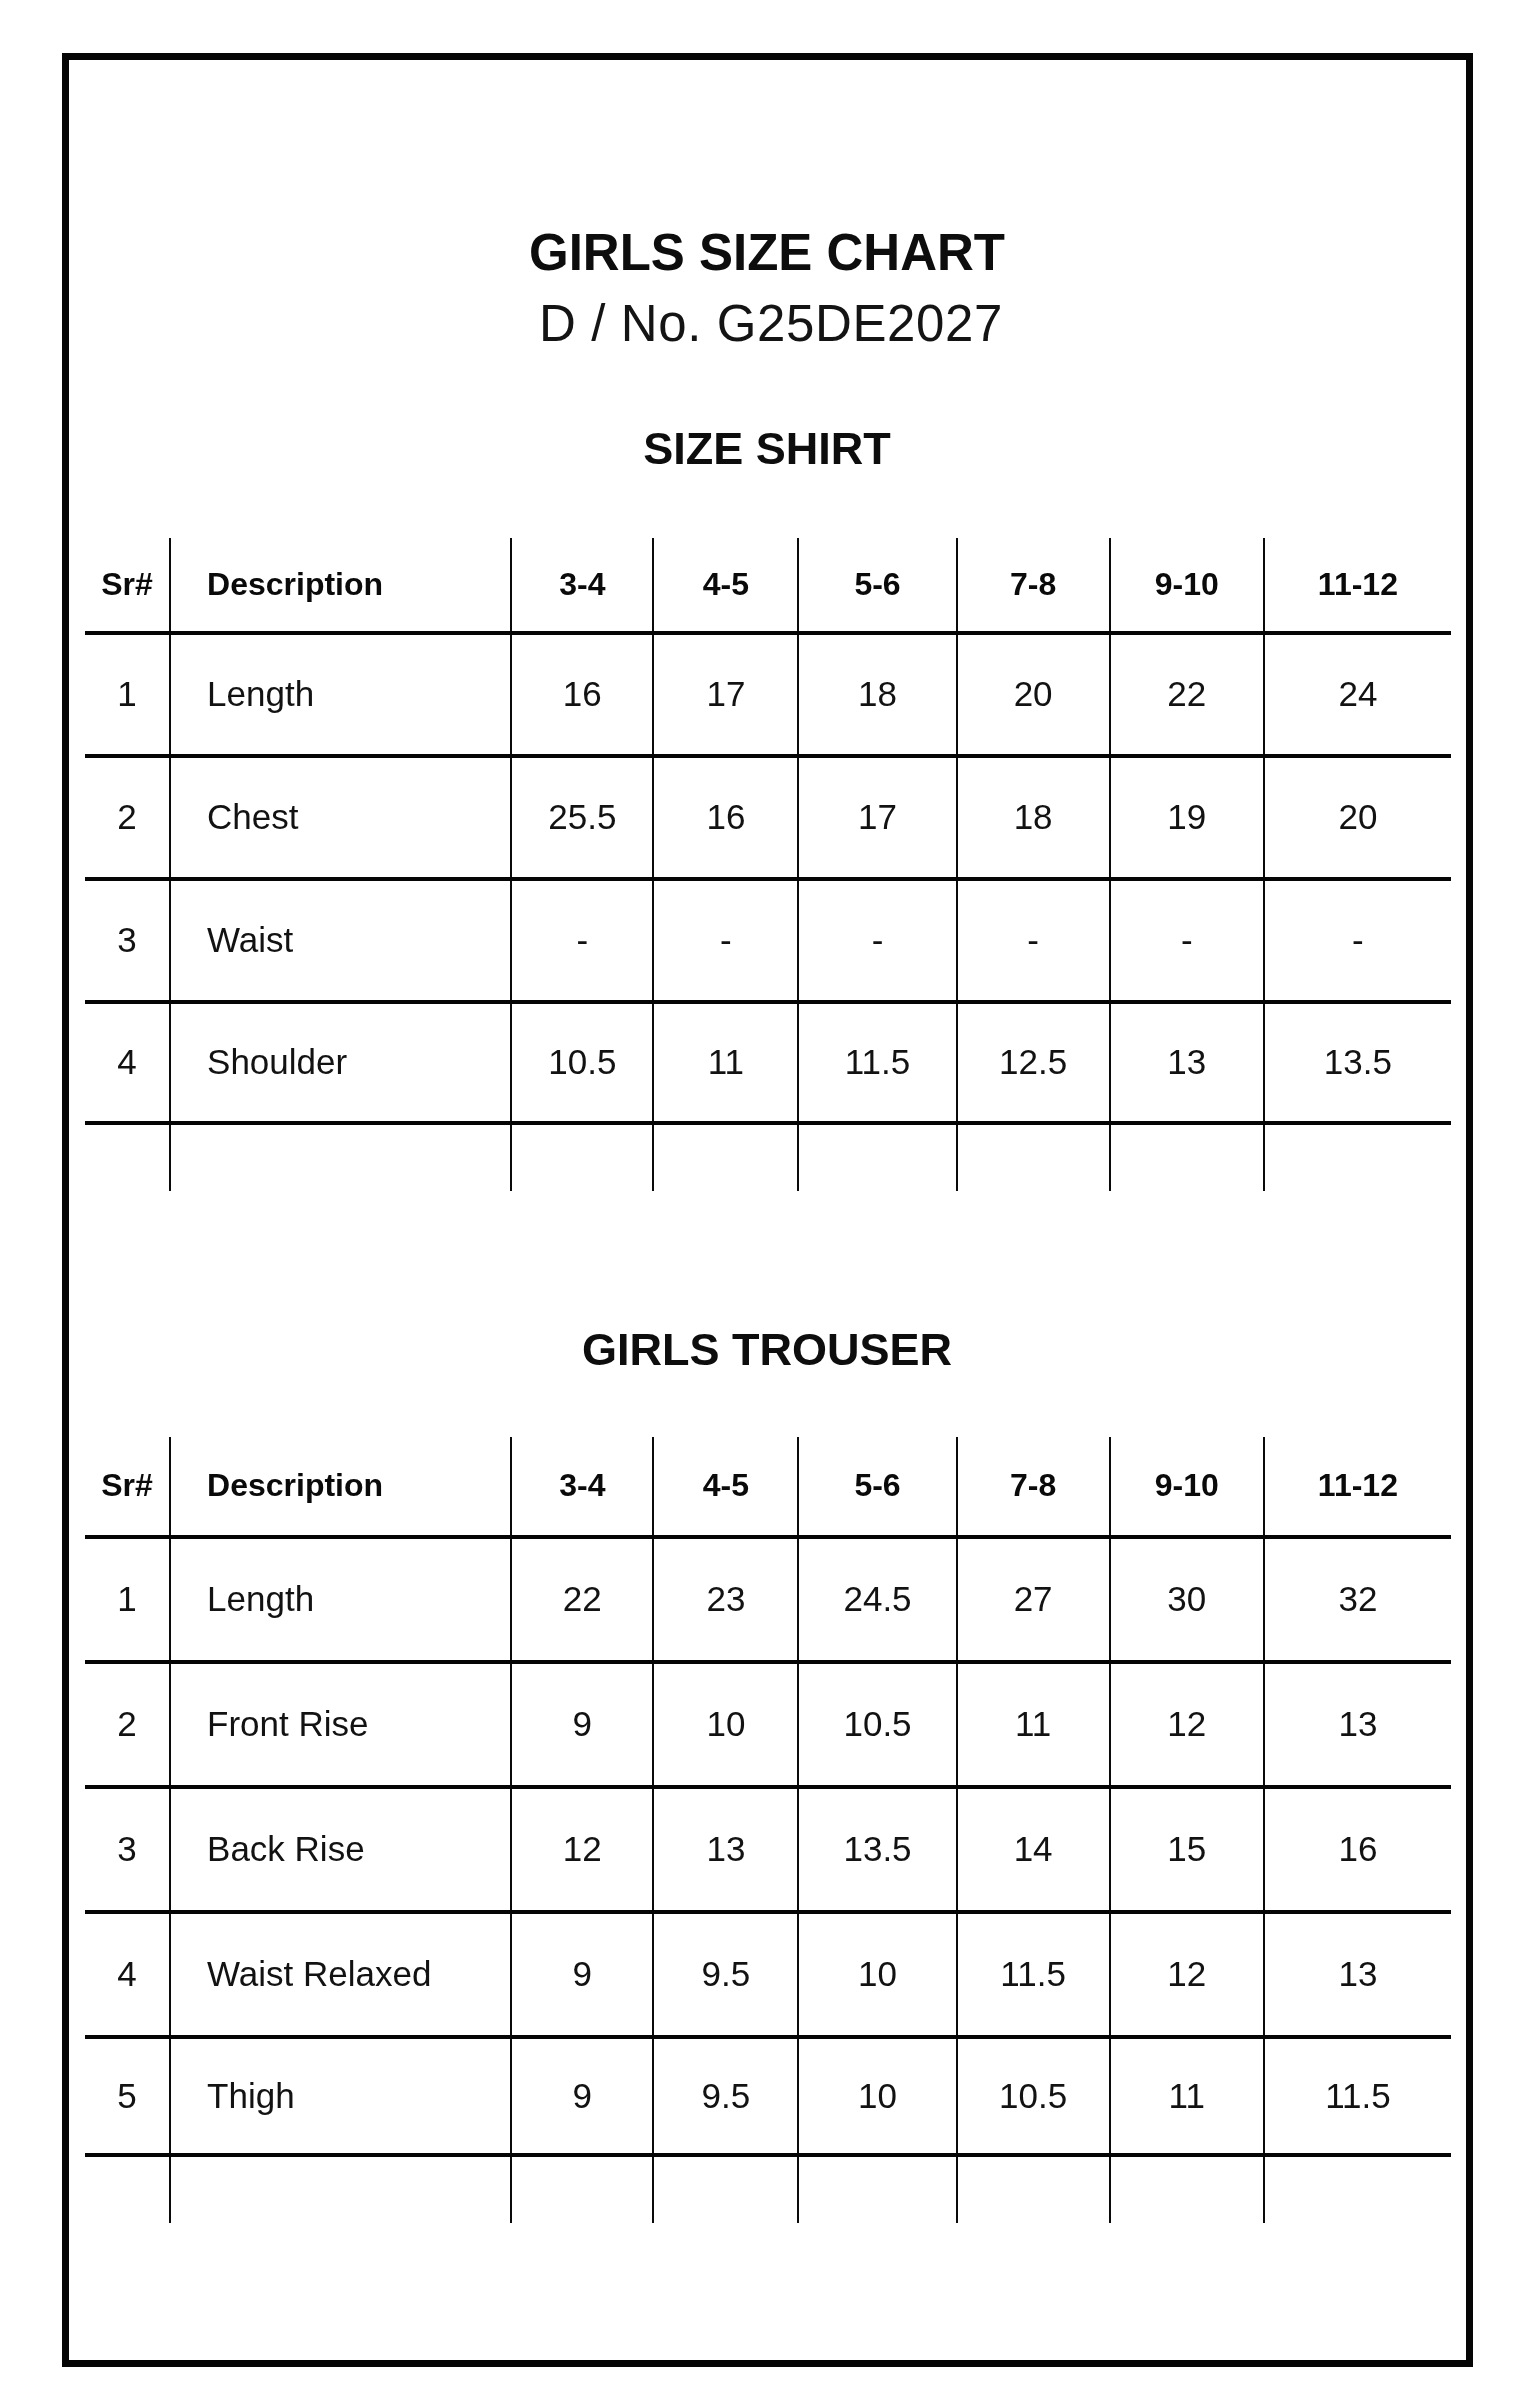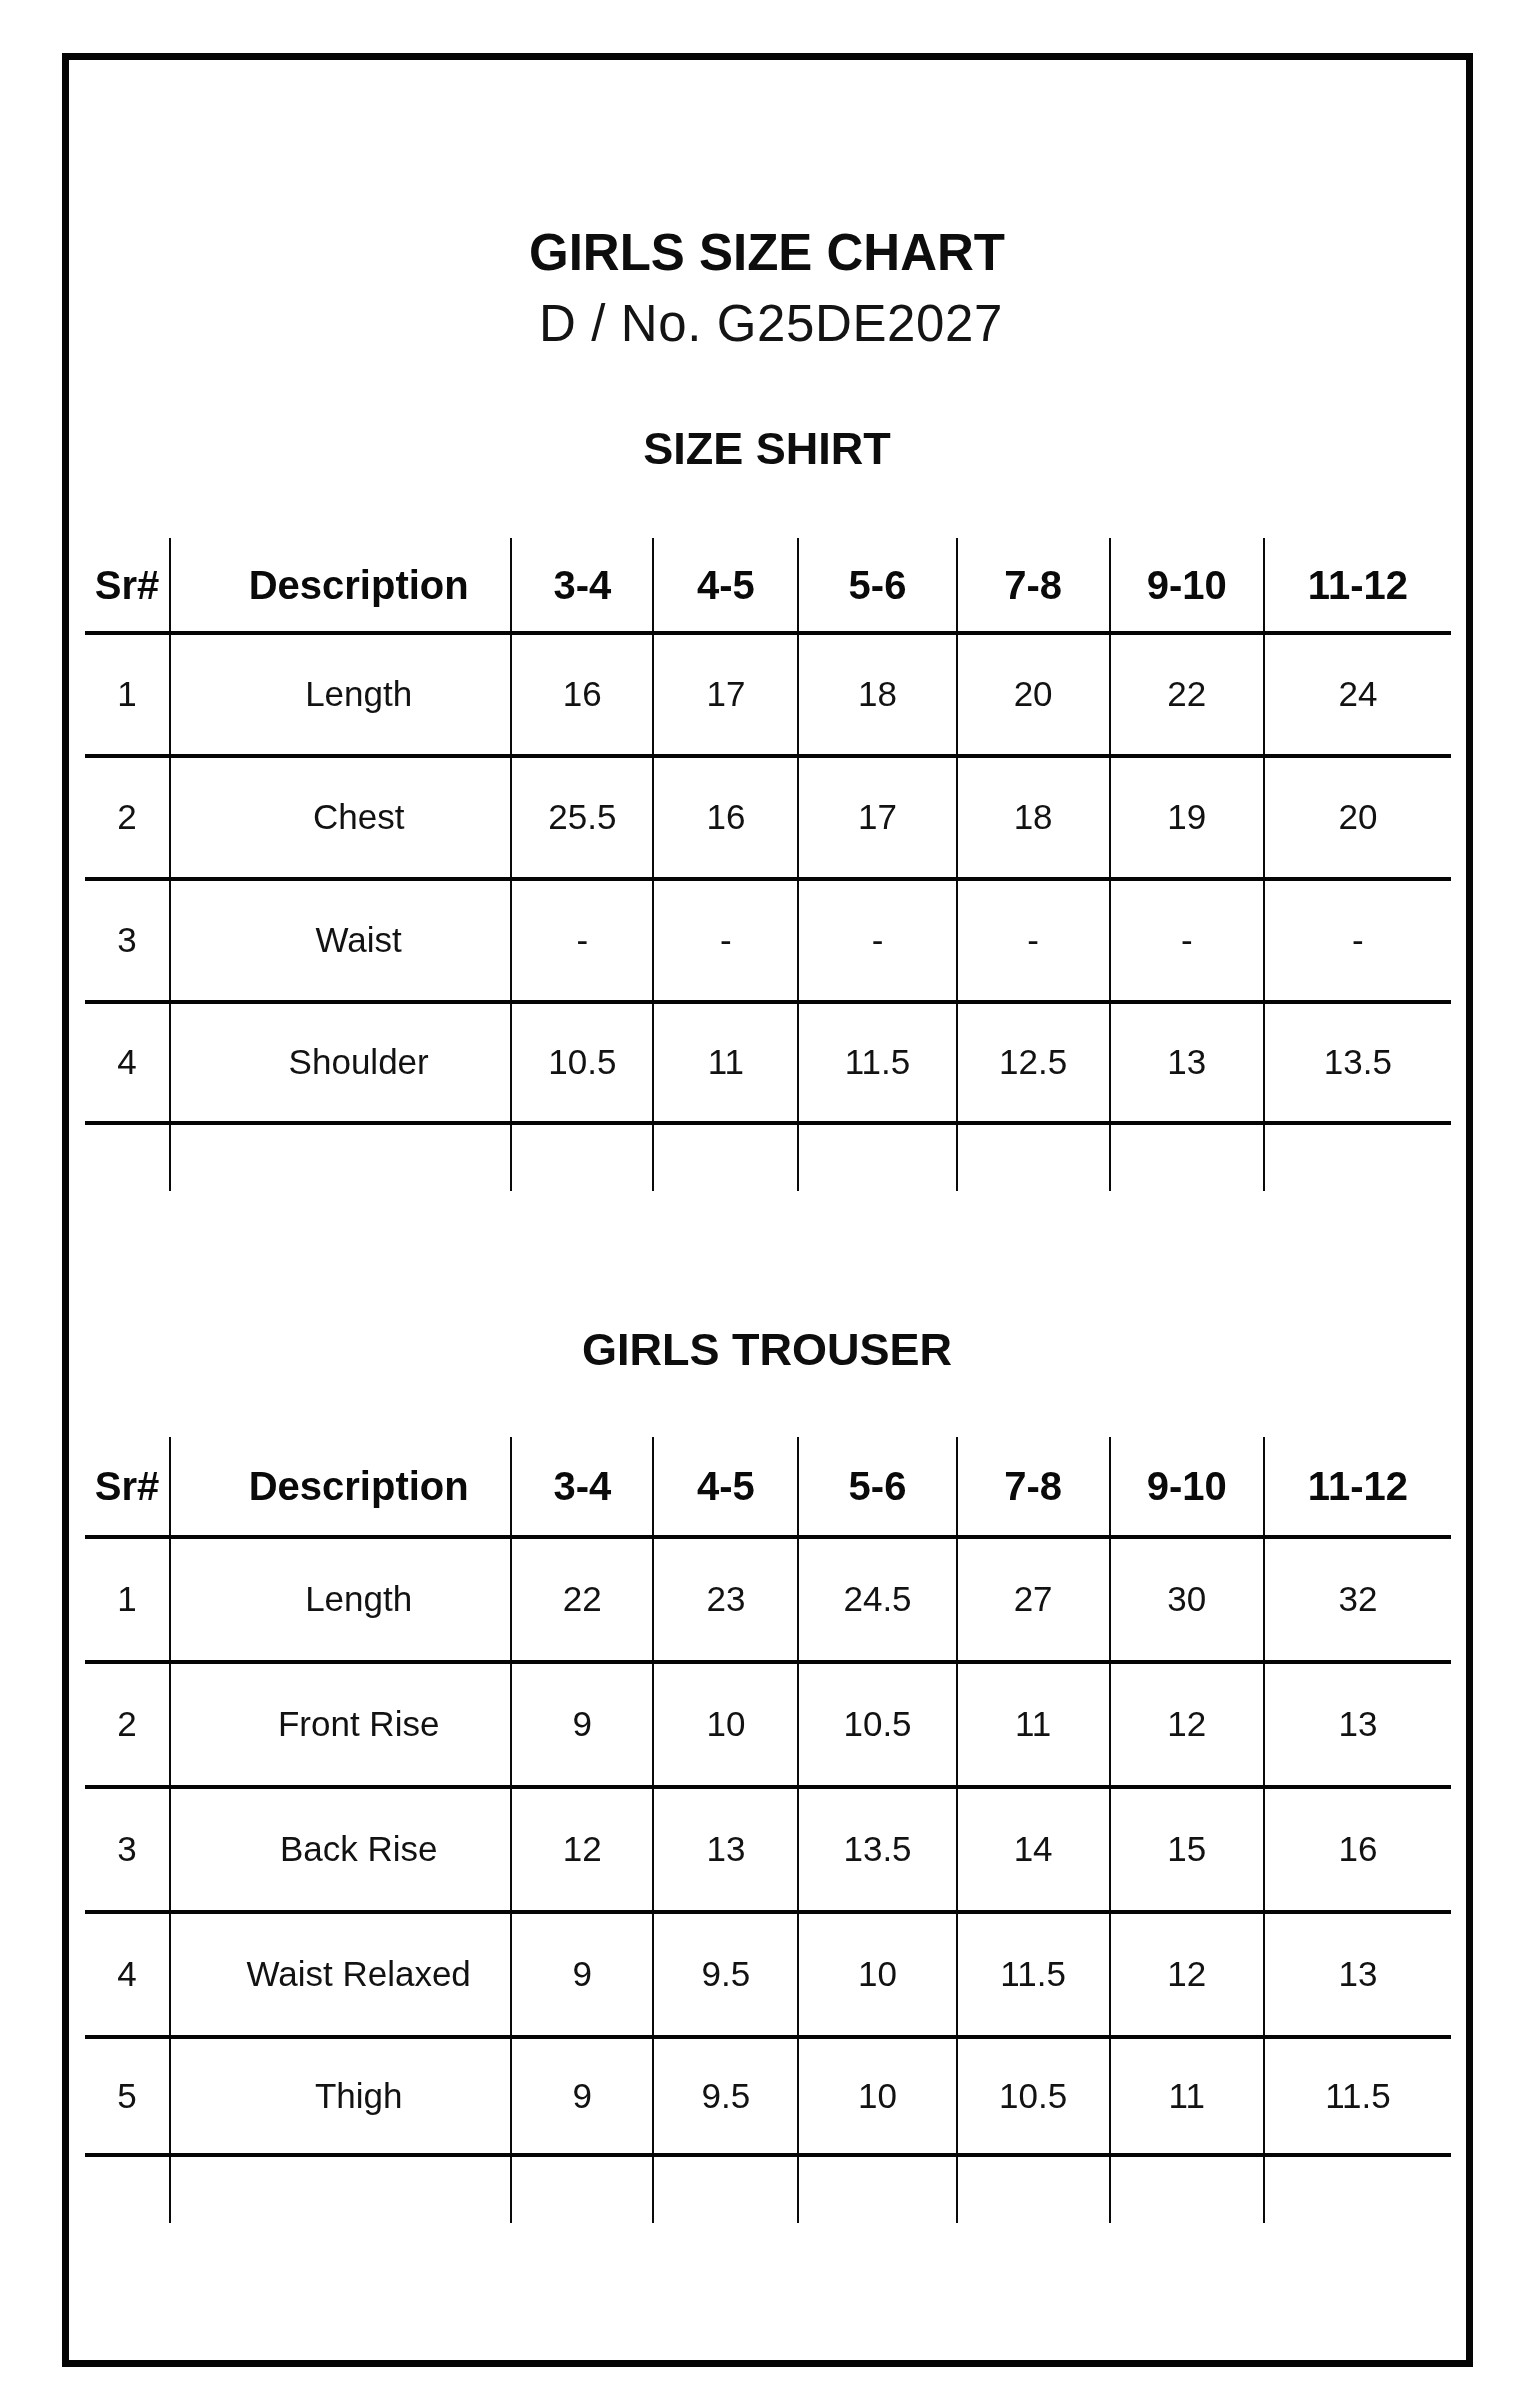--- a/index.html
+++ b/index.html
@@ -31,31 +31,31 @@
     border-collapse:collapse; table-layout:fixed;
   }
   table.size-table.shirt   { top:538px; }
   table.size-table.trouser { top:1437px; }
 
   .size-table th, .size-table td {
     padding:0; vertical-align:middle; line-height:1.05;
     font-size:35px; font-weight:400; color:#121212;
     text-align:center; overflow:hidden; white-space:nowrap;
   }
-  .size-table th { font-size:40px; font-weight:700; color:#0a0a0a; }
+  .size-table th { font-size:32px; font-weight:700; color:#0a0a0a; }
   
   .size-table th:not(:last-child), .size-table td:not(:last-child) {
     border-right:2.3px solid #0a0a0a;
   }
   
   .size-table tr.ruled > th, .size-table tr.ruled > td {
     border-bottom:4.6px solid #050505;
   }
   .size-table th.desc, .size-table td.desc {
-    text-align:center; padding-left:36px;
+    text-align:left; padding-left:36px;
   }
   
   .shirt   tr.hdr  { height:95px; }
   .shirt   tr.data { height:123px; }
   .shirt   tr.r4   { height:121px; }
   .shirt   tr.stub { height:68px; }
   .trouser tr.hdr  { height:100px; }
   .trouser tr.data { height:125px; }
   .trouser tr.r5   { height:118px; }
   .trouser tr.stub { height:68px; }

